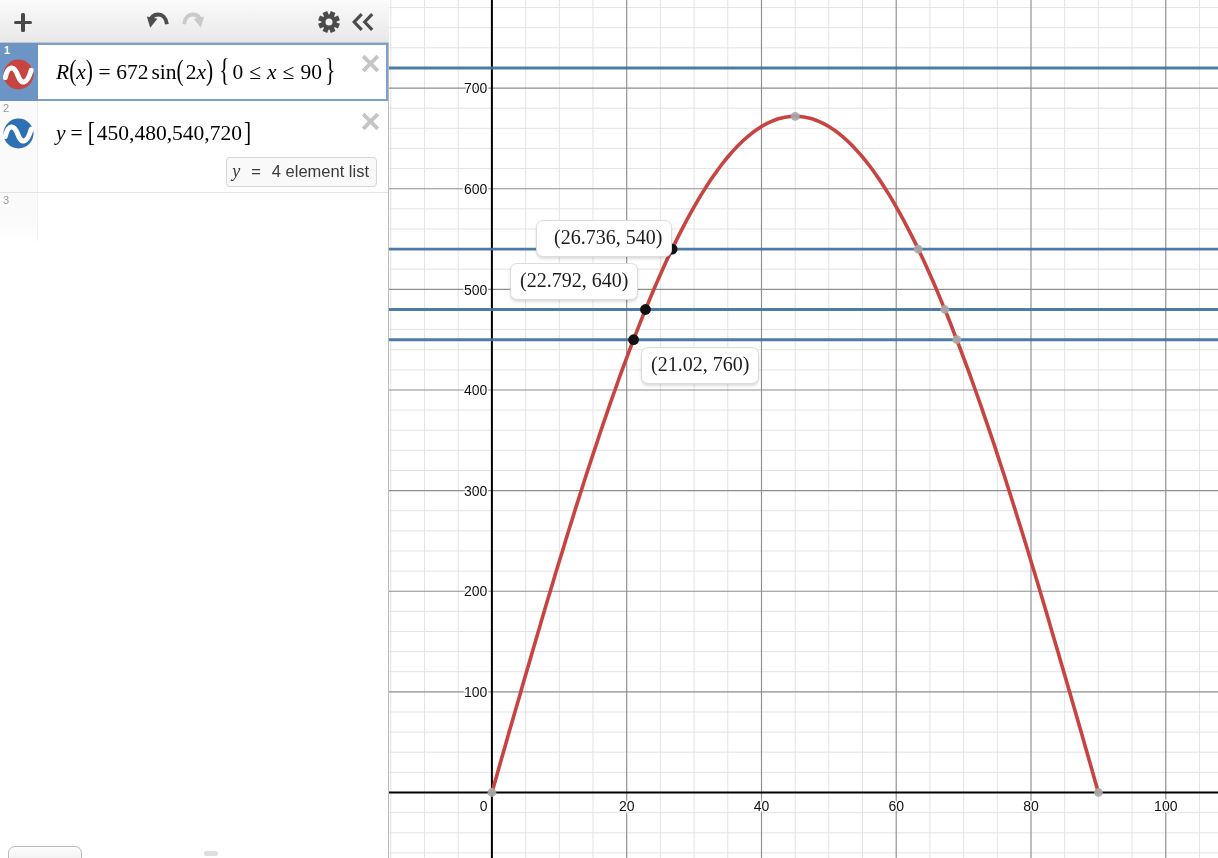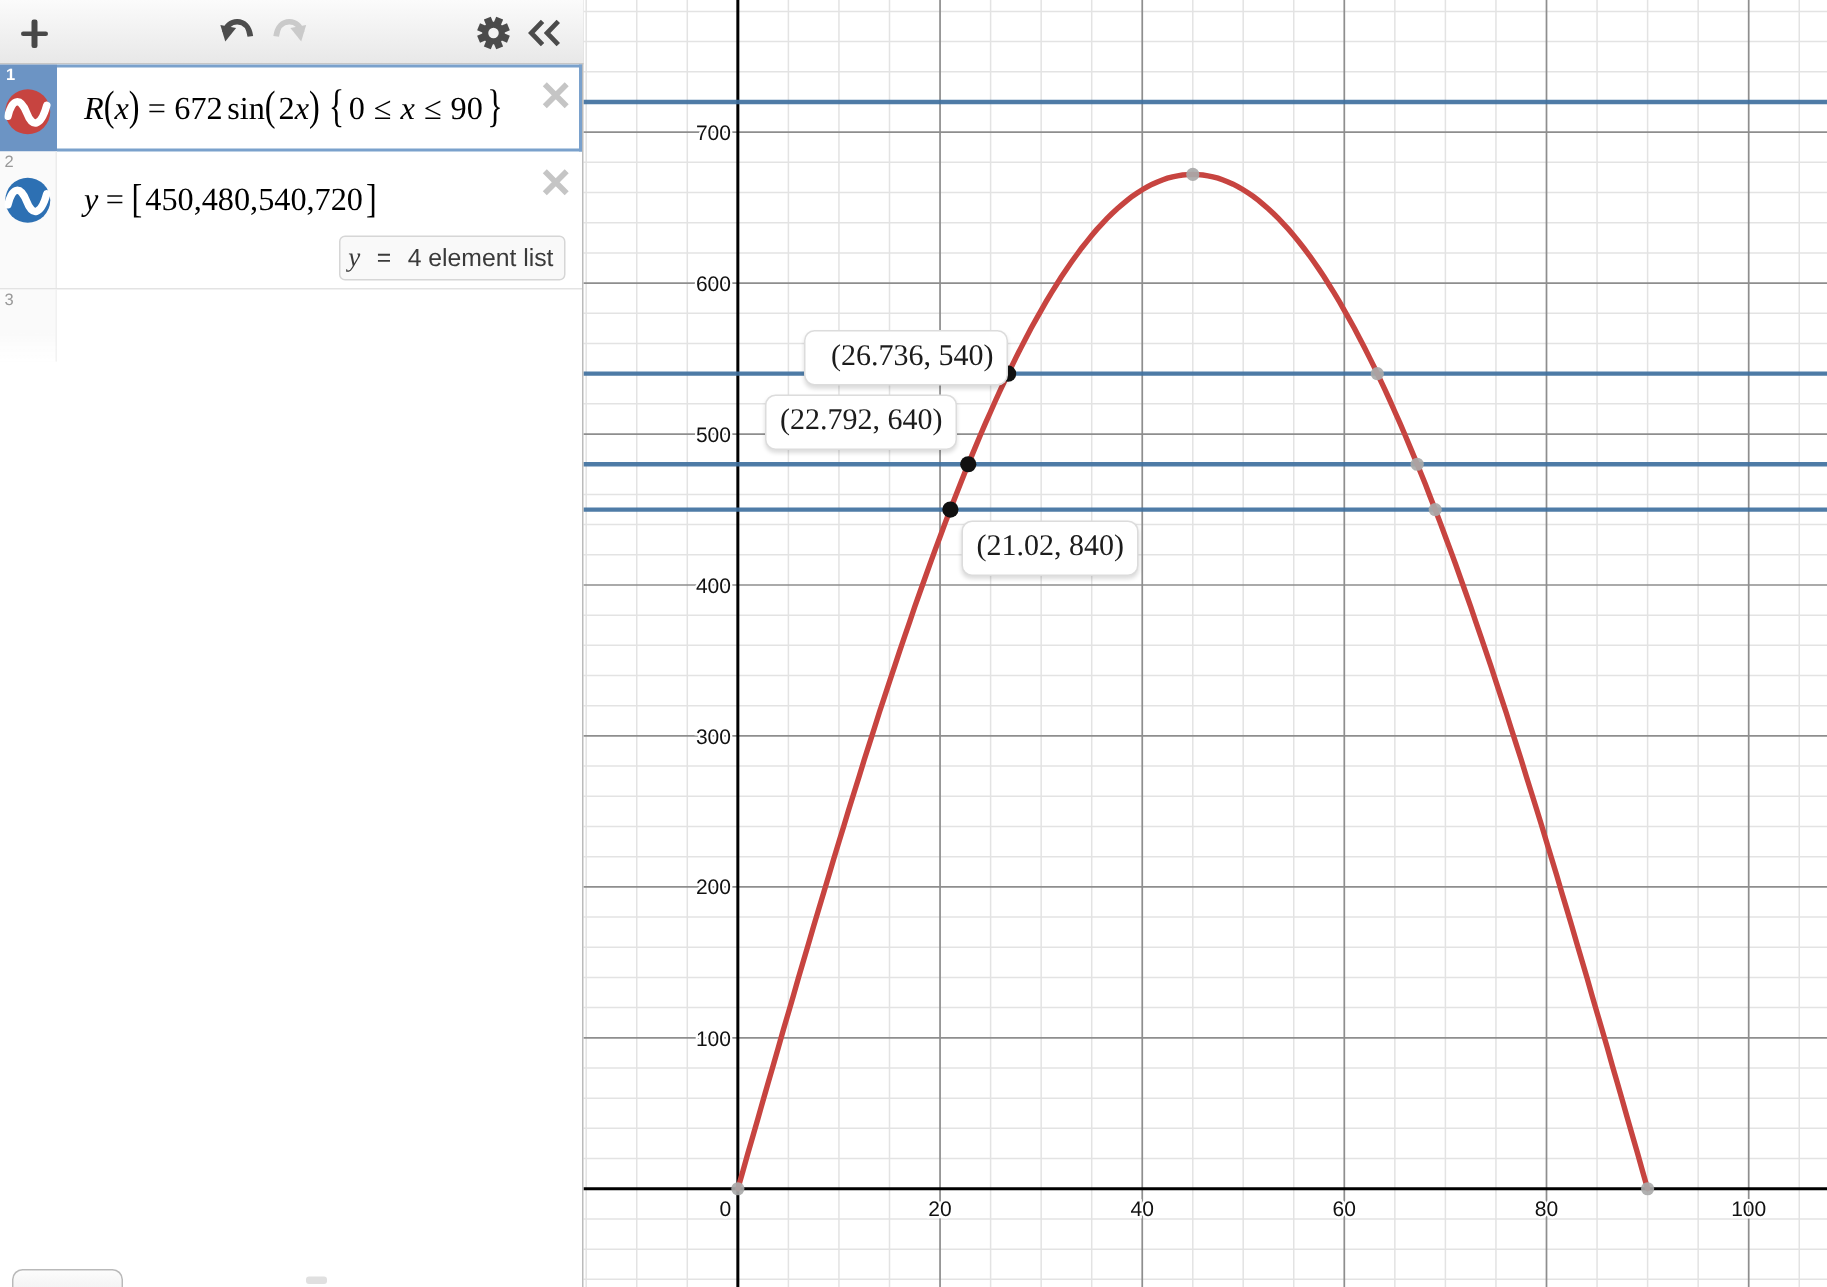--- a/index.html
+++ b/index.html
@@ -32,21 +32,21 @@
 <text x="487.3" y="596.3" text-anchor="end">200</text>
 <text x="487.3" y="495.7" text-anchor="end">300</text>
 <text x="487.3" y="395.1" text-anchor="end">400</text>
 <text x="487.3" y="294.5" text-anchor="end">500</text>
 <text x="487.3" y="193.8" text-anchor="end">600</text>
 <text x="487.3" y="93.2" text-anchor="end">700</text>
 </g>
 </svg>
 <div style="position:absolute;left:536px;top:199px;background:#fff;border:1px solid #dcdcdc;border-radius:7px;box-shadow:0 2px 3px rgba(0,0,0,0.14);padding:4px 9px 6px 17px;font-family:'Liberation Serif',serif;font-size:20px;color:#1c1c1c;line-height:25px;white-space:nowrap;margin-top:21px;">(26.736, 540)</div>
 <div style="position:absolute;left:510px;top:263px;background:#fff;border:1px solid #dcdcdc;border-radius:7px;box-shadow:0 2px 3px rgba(0,0,0,0.14);padding:4px 9px 6px 9px;font-family:'Liberation Serif',serif;font-size:20px;color:#1c1c1c;line-height:25px;white-space:nowrap;">(22.792, 640)</div>
-<div style="position:absolute;left:641px;top:347px;background:#fff;border:1px solid #dcdcdc;border-radius:7px;box-shadow:0 2px 3px rgba(0,0,0,0.14);padding:4px 9px 6px 9px;font-family:'Liberation Serif',serif;font-size:20px;color:#1c1c1c;line-height:25px;white-space:nowrap;">(21.02, 840)</div>
+<div style="position:absolute;left:641px;top:347px;background:#fff;border:1px solid #dcdcdc;border-radius:7px;box-shadow:0 2px 3px rgba(0,0,0,0.14);padding:4px 9px 6px 9px;font-family:'Liberation Serif',serif;font-size:20px;color:#1c1c1c;line-height:25px;white-space:nowrap;">(21.02, 760)</div>
 
 <div style="position:absolute;left:0;top:0;width:389px;height:858px;background:#ffffff;border-right:1px solid #bbbbbb;box-sizing:border-box;">
 
 <div style="position:absolute;left:0;top:0;width:389px;height:43px;background:linear-gradient(#fbfbfb,#e8e8e8);border-bottom:1px solid #c6c6c6;box-sizing:border-box;">
   <div style="position:absolute;left:13.8px;top:13.3px;width:18.5px;height:18.5px;">
     <div style="position:absolute;left:7.3px;top:0;width:3.9px;height:18.5px;background:#484848;border-radius:1.5px;"></div>
     <div style="position:absolute;left:0;top:7.3px;width:18.5px;height:3.9px;background:#484848;border-radius:1.5px;"></div>
   </div>
   <svg width="23" height="23" viewBox="0 0 23 23" style="position:absolute;left:146px;top:8px">
 <path d="M20.9 16.2 C20.1 9.8 16.5 6.4 12 6.5 C8 6.6 4.9 9.2 3.9 13.4" stroke="#4d4d4d" stroke-width="3.8" fill="none"></path>

